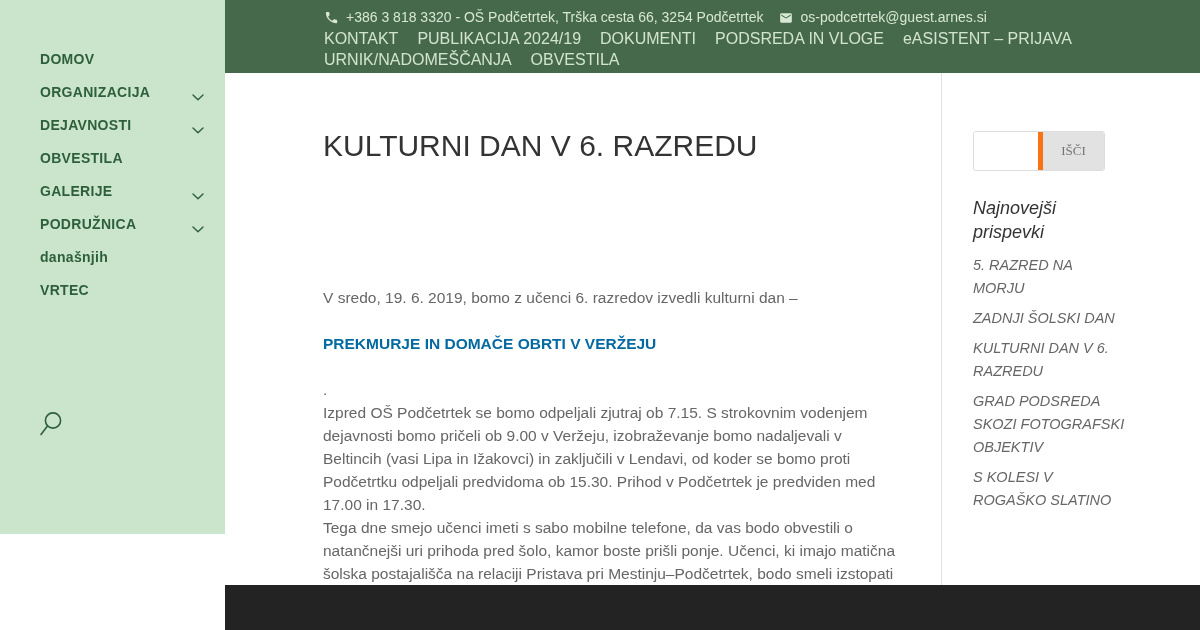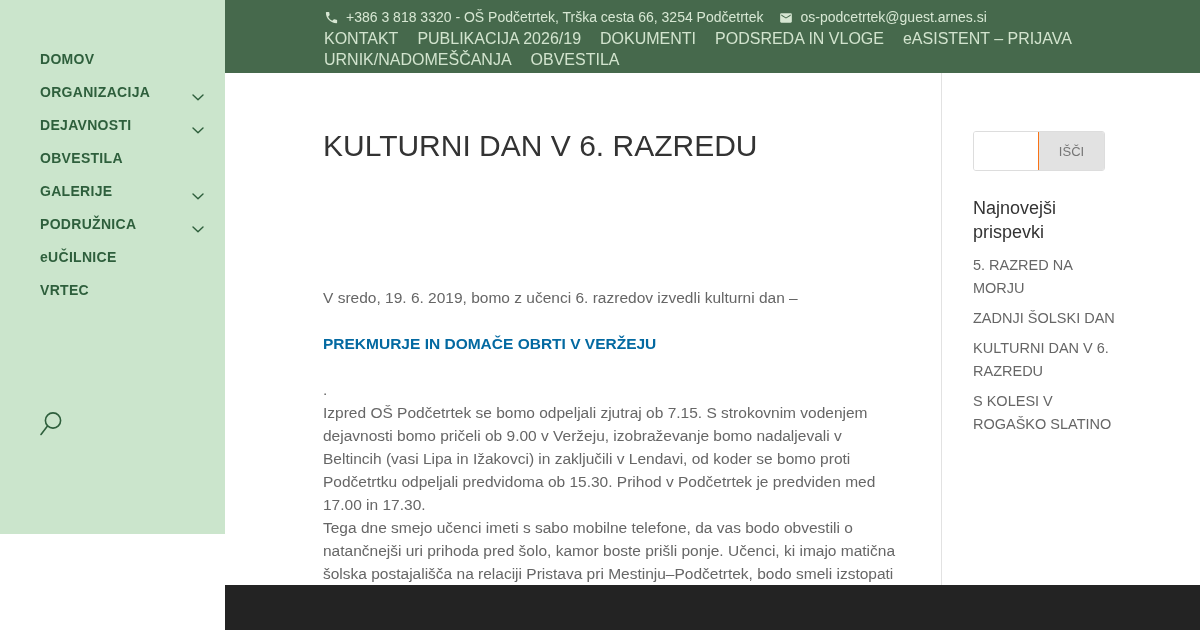--- a/index.html
+++ b/index.html
@@ -34,23 +34,23 @@
   .article h1{margin:0;font-size:30px;line-height:38px;font-weight:500;color:var(--heading-text);}
   .meta{margin:10px 0 0;font-size:14px;line-height:21px;color:var(--body-text);}
   .body{margin-top:52px;font-size:15.5px;line-height:23px;color:var(--body-text);white-space:pre-line;}
   .body .bold{font-weight:700;color:#0369a1;}
 
   
   .vdivider{position:absolute;left:941px;top:73px;width:1px;height:513px;background:var(--divider);}
   .searchbox{position:absolute;left:973px;top:131px;width:132px;height:40px;display:flex;
     border:1px solid #ddd;border-radius:3px;overflow:hidden;background:#fff;}
   .searchbox input{flex:1;min-width:0;border:none;outline:none;padding:0 8px;font-size:14px;color:#333;background:#fff;font-family:inherit;}
-  .searchbox button{width:66px;border:none;border-left:1px solid #f97316;background:var(--search-button-bg);
-    color:var(--search-button-text);font-size:13px;font-family:Liberation Sans, sans-serif;cursor:pointer;}
-  .recent{position:absolute;left:973px;top:196px;width:152px;}
+  .searchbox button{width:66px;border:none;border-left:5px solid #f97316;background:var(--search-button-bg);
+    color:var(--search-button-text);font-size:13px;font-family:Liberation Serif, serif;cursor:pointer;}
+  .recent{position:absolute;left:973px;top:196px;width:152px;font-style:italic;}
   .recent h4{margin:0 0 10px;font-size:18px;line-height:24px;font-weight:500;color:var(--heading-text);}
   .recent ul{list-style:none;margin:0;padding:0;}
   .recent li{font-size:14.5px;line-height:23px;color:var(--body-text);margin-bottom:7px;cursor:pointer;}
 
   
   .footer{position:absolute;left:225px;top:585px;width:975px;height:45px;background:var(--footer-bg);}
 </style>
 </head>
 <body>
 
@@ -73,21 +73,21 @@
                 <path d="M20 4H4c-1.1 0-2 .9-2 2v12c0 1.1.9 2 2 2h16c1.1 0 2-.9 2-2V6c0-1.1-.9-2-2-2zm0 4l-8 5-8-5V6l8 5 8-5v2z"></path>
               </svg>
           </span>
           <span>os-podcetrtek@guest.arnes.si</span>
         </a>
       </div>
       <nav class="topnav">
 
           <a class="topnav-item">KONTAKT</a>
 
-          <a class="topnav-item">PUBLIKACIJA 2026/19</a>
+          <a class="topnav-item">PUBLIKACIJA 2024/19</a>
 
           <a class="topnav-item">DOKUMENTI</a>
 
           <a class="topnav-item">PODSREDA IN VLOGE</a>
 
           <a class="topnav-item">eASISTENT – PRIJAVA</a>
 
           <a class="topnav-item">URNIK/NADOMEŠČANJA</a>
 
           <a class="topnav-item">OBVESTILA</a>
@@ -140,21 +140,21 @@
         <div class="sidenav-item">
           <span>PODRUŽNICA</span>
           <span class="chev">
             <svg width="12" height="7" viewBox="0 0 12 7" fill="none" stroke="currentColor" stroke-width="1.4" stroke-linecap="round" stroke-linejoin="round">
               <polyline points="1,1 6,5.8 11,1"></polyline>
             </svg>
           </span>
         </div>
 
         <div class="sidenav-item">
-          <span>eUČILNICE</span>
+          <span>današnjih</span>
           
         </div>
 
         <div class="sidenav-item">
           <span>VRTEC</span>
           
         </div>
       </nav>
     <div class="sidebar-search">
       <span>
@@ -193,20 +193,21 @@
     <section class="recent">
       <h4>Najnovejši prispevki</h4>
       <ul>
 
           <li class="post-link">5. RAZRED NA MORJU</li>
 
           <li class="post-link">ZADNJI ŠOLSKI DAN</li>
 
           <li class="post-link">KULTURNI DAN V 6. RAZREDU</li>
 
+          <li class="post-link">GRAD PODSREDA SKOZI FOTOGRAFSKI OBJEKTIV</li>
 
           <li class="post-link">S KOLESI V ROGAŠKO SLATINO</li>
         </ul>
     </section>
 
     <footer class="footer"></footer>
   </main>
 </div>
 
 </body></html>

